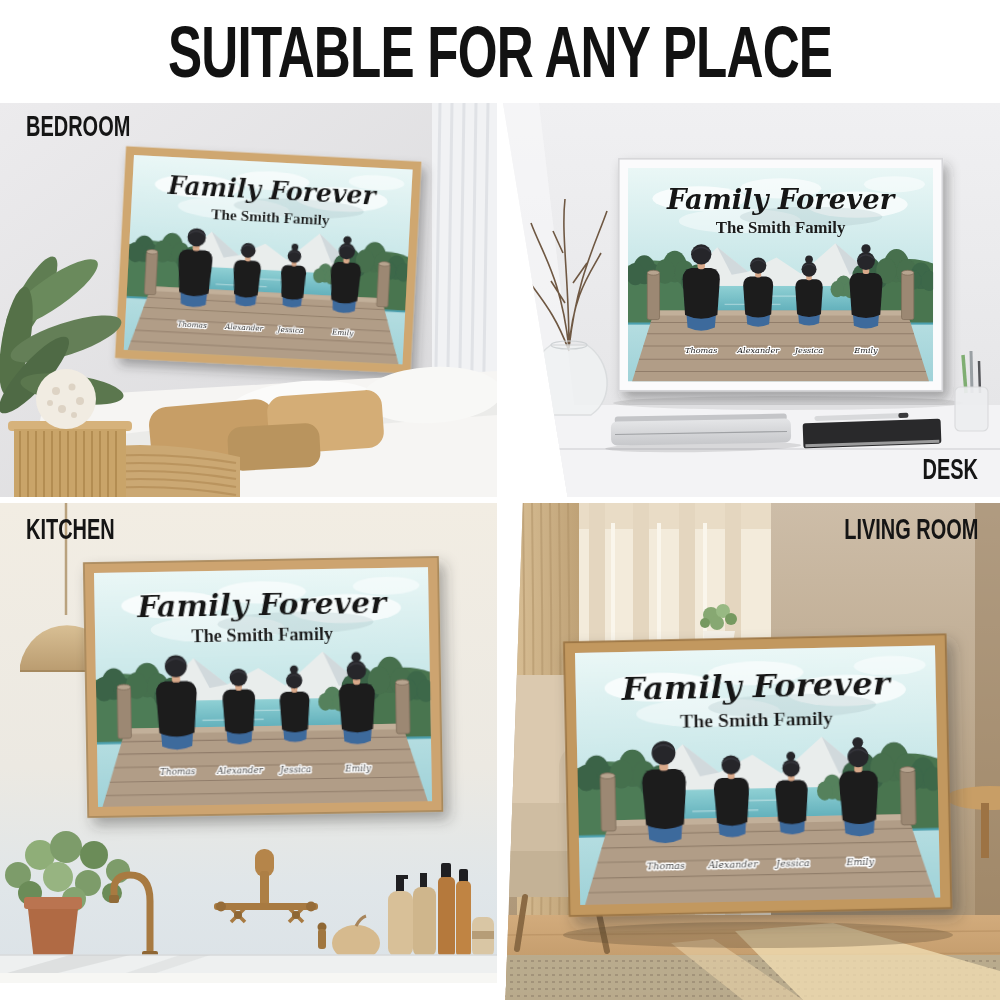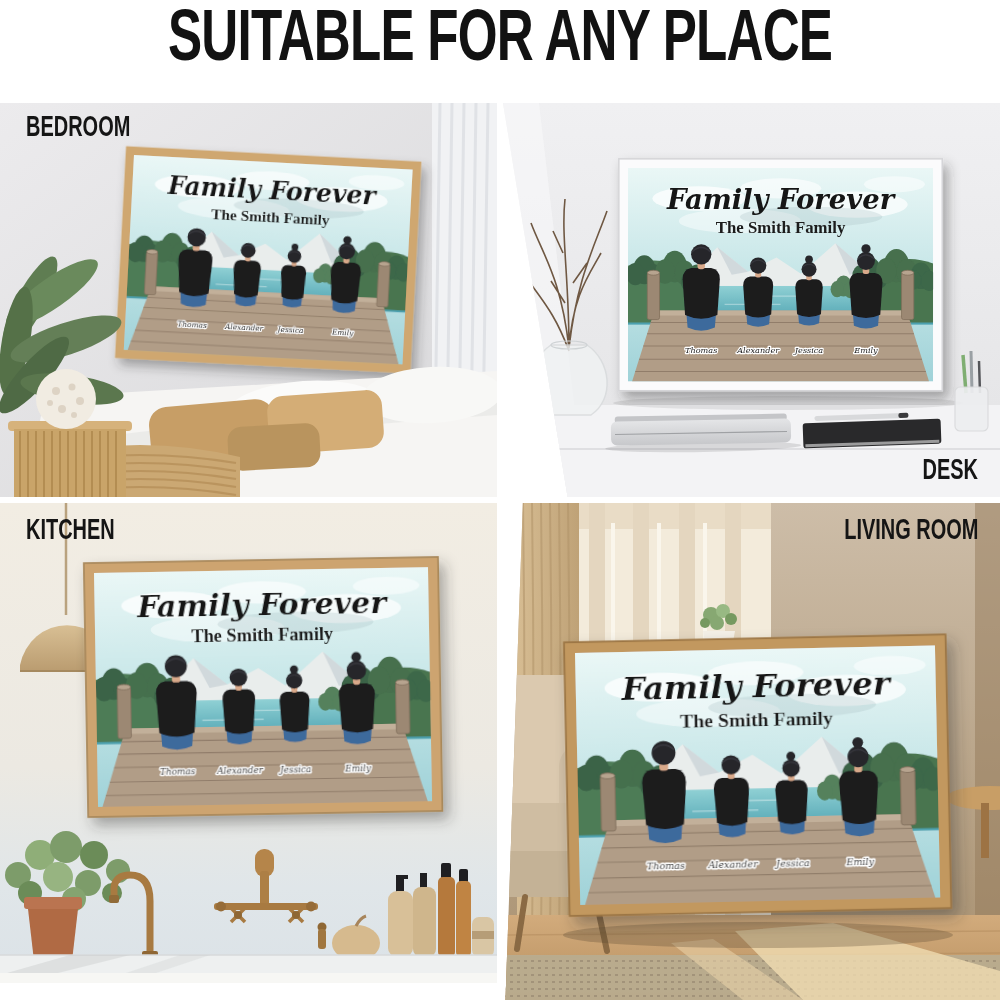--- a/index.html
+++ b/index.html
@@ -1,18 +1,18 @@
 <!DOCTYPE html>
 <html><head>
 <meta charset="utf-8">
 <style>
   html,body{margin:0;padding:0;background:#fff;}
   body{width:1000px;height:1000px;overflow:hidden;font-family:"Liberation Sans",sans-serif;}
   .stage{position:relative;width:1000px;height:1000px;background:#fff;}
-  header{height:103px;display:flex;justify-content:center;background:#fff;}
+  header{height:103px;display:flex;align-items:center;justify-content:center;background:#fff;}
   h1{margin:0;font-size:64px;font-weight:bold;color:#121212;white-space:nowrap;
      transform:scale(0.8,1.12);letter-spacing:-1px;}
   .collage{position:relative;width:1000px;height:897px;background:#fff;}
   .scene{position:absolute;overflow:hidden;background:#fff;}
   .scene svg{display:block;width:100%;height:100%;}
   #scene-bedroom{left:0;top:0;width:497px;height:394px;}
   #scene-desk{left:503px;top:0;width:497px;height:394px;clip-path:polygon(0 0,100% 0,100% 100%,13% 100%);}
   #scene-kitchen{left:0;top:400px;width:497px;height:480px;}
   #scene-living{left:503px;top:400px;width:497px;height:497px;clip-path:polygon(4% 0,100% 0,100% 100%,0.5% 100%);}
   .room-label{position:absolute;font-weight:bold;font-size:27px;color:#151515;white-space:nowrap;z-index:5;}

